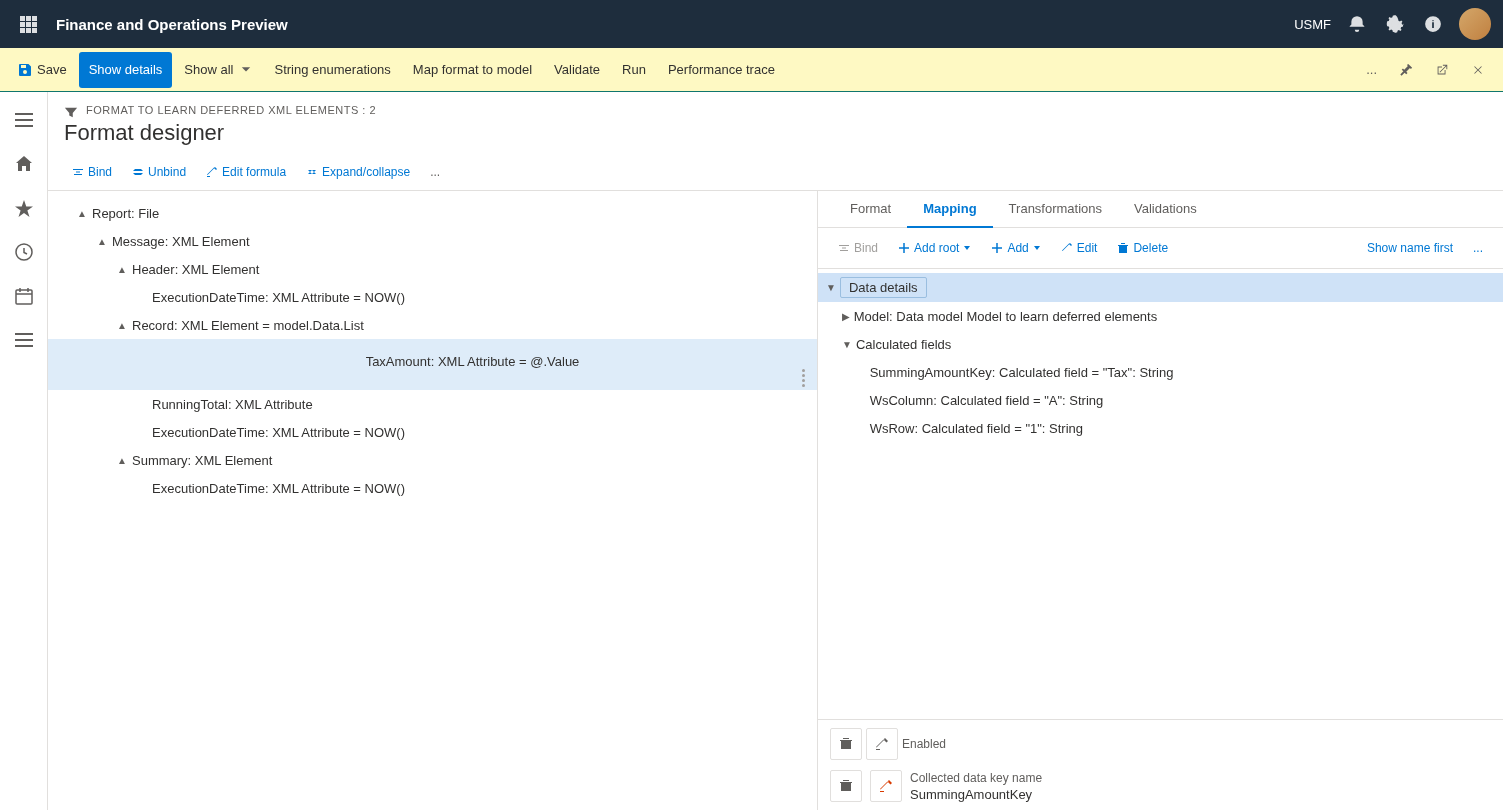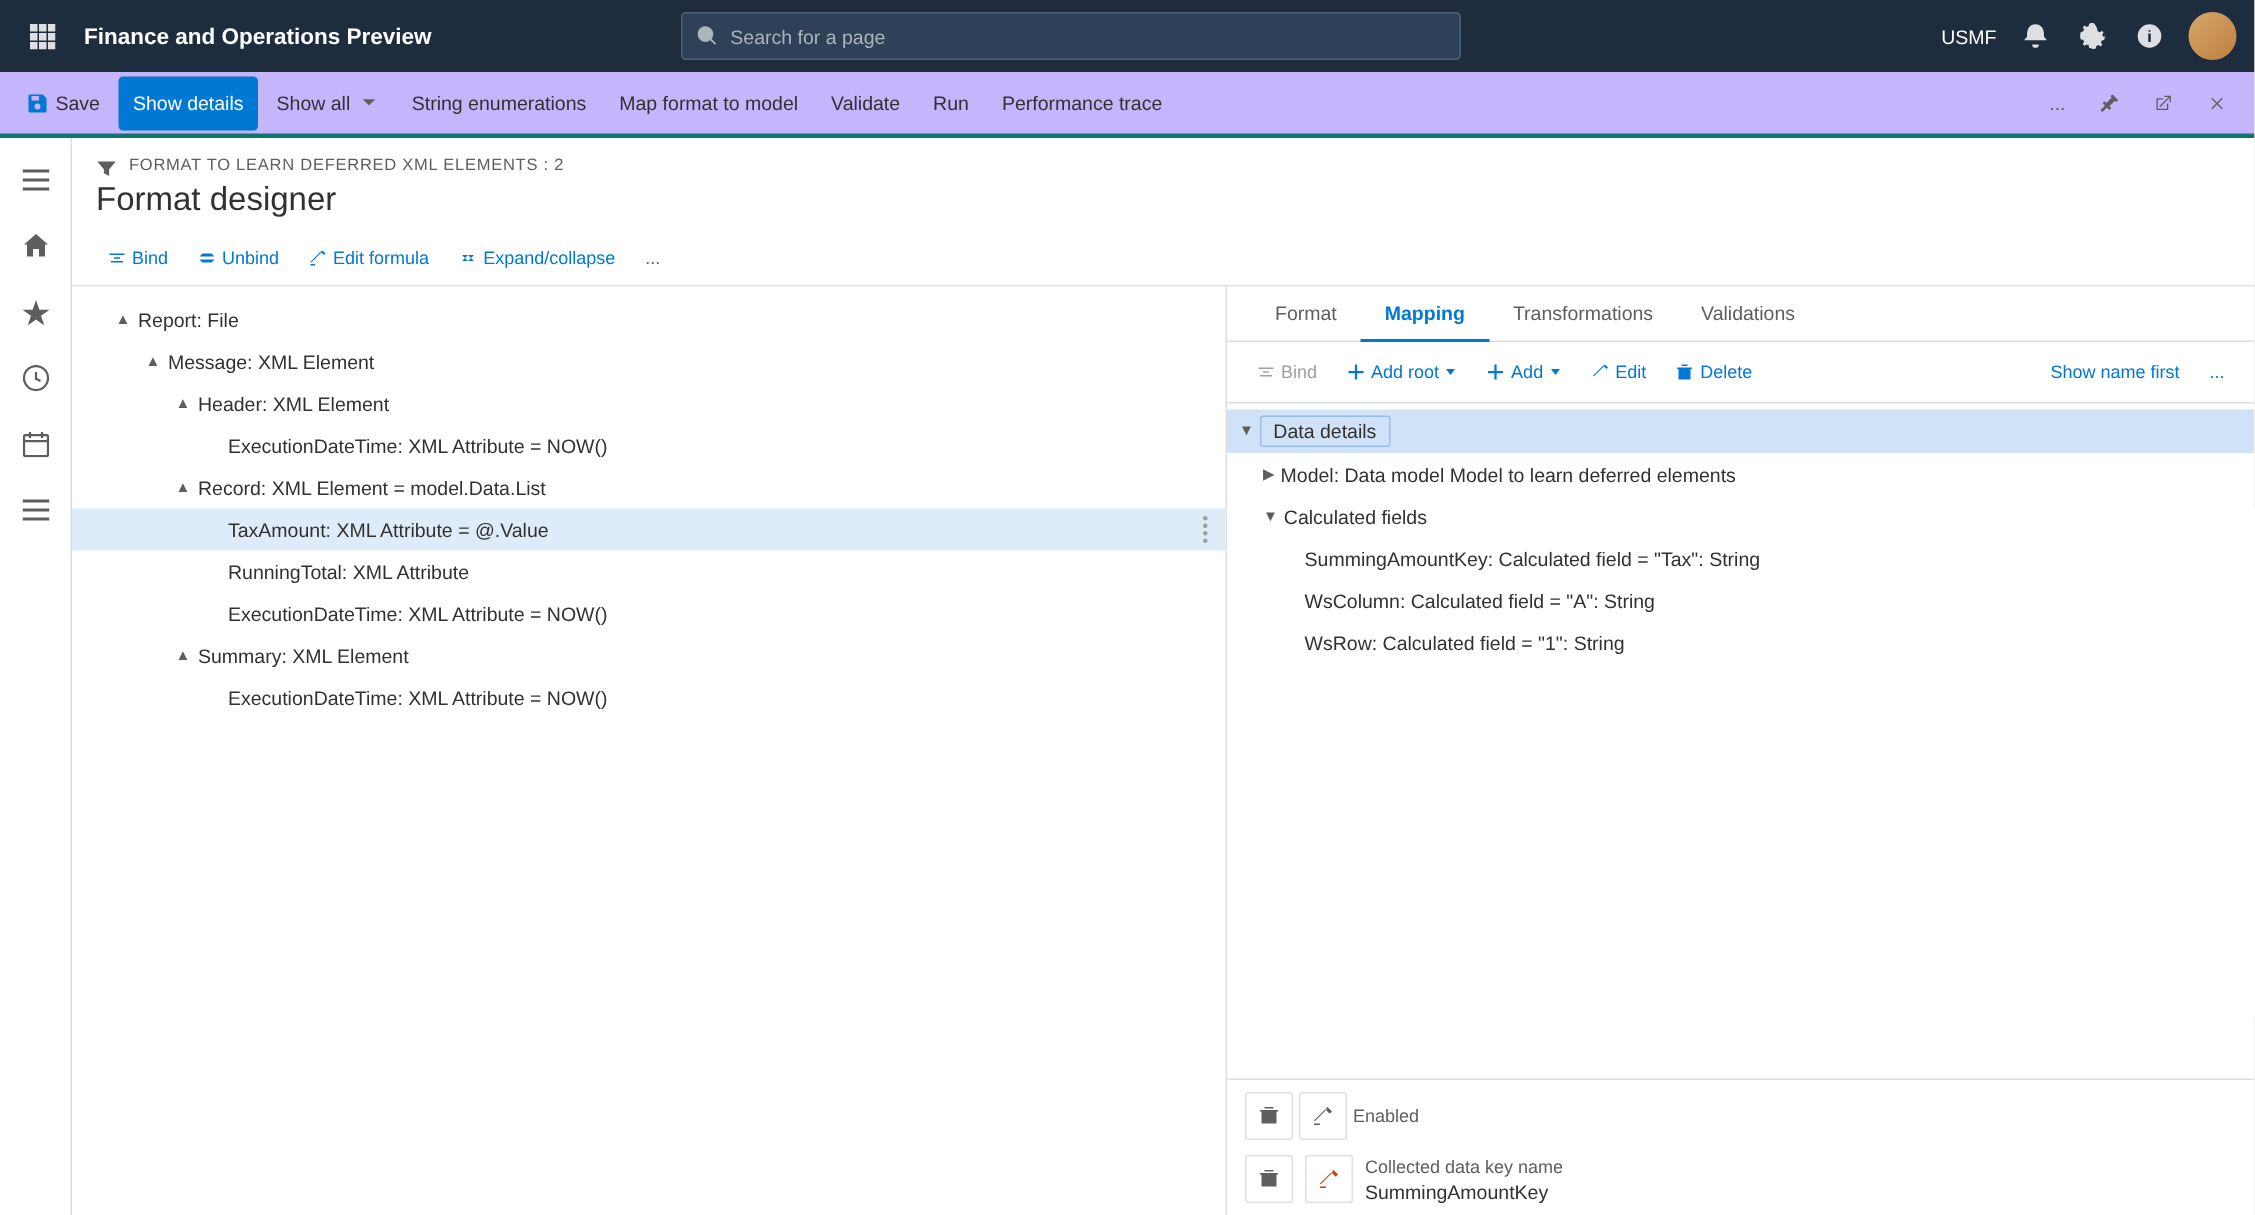--- a/index.html
+++ b/index.html
@@ -28,22 +28,22 @@
     }
     .top-bar-search input::placeholder { color: #aab4bc; }
     .top-bar-right { display: flex; align-items: center; gap: 14px; margin-left: auto; }
     .top-bar-user { font-size: 13px; color: #fff; }
     .top-bar-icon { width: 24px; height: 24px; display: flex; align-items: center; justify-content: center; cursor: pointer; opacity: 0.85; }
     .top-bar-icon svg { width: 18px; height: 18px; fill: #fff; }
     .avatar { width: 32px; height: 32px; border-radius: 50%; background: #c8a882; cursor: pointer; overflow: hidden; }
 
     
     .command-bar {
-      background: #c4b5fd;
-      border-bottom: 3px solid #0f766e;
+      background: #fef9c3;
+      border-bottom: 1px solid #0f766e;
       height: 44px;
       display: flex;
       align-items: center;
       padding: 0 8px;
       gap: 2px;
     }
     .cmd-btn {
       display: flex; align-items: center; gap: 5px; padding: 0 10px; height: 36px;
       border: none; background: transparent; cursor: pointer; font-size: 13px; color: #323130;
       border-radius: 3px; white-space: nowrap;
@@ -89,21 +89,21 @@
     .format-panel {
       width: 770px; overflow-y: auto; overflow-x: hidden; background: #fff;
       border-right: 1px solid #e1dfdd; padding: 8px 0;
     }
 
     
     .tree-item {
       display: flex; align-items: center; padding: 3px 8px; cursor: pointer;
       font-size: 13px; color: #323130; min-height: 28px;
     }
-    .tree-item.selected { background: #deecf9; }
+    .tree-item.selected { background: #deecf9; flex-direction: column; }
     .tree-indent-1 { padding-left: 28px; }
     .tree-indent-2 { padding-left: 48px; }
     .tree-indent-3 { padding-left: 68px; }
     .tree-indent-4 { padding-left: 88px; }
     .tree-toggle { width: 12px; height: 12px; display: inline-flex; align-items: center; justify-content: center; margin-right: 4px; font-size: 10px; color: #605e5c; }
     .tree-label { flex: 1; }
 
     
     .mapping-panel {
       flex: 1; background: #fff; display: flex; flex-direction: column; overflow: hidden;
@@ -180,26 +180,20 @@
         <rect x="13" y="1" width="5" height="5"></rect>
         <rect x="1" y="7" width="5" height="5"></rect>
         <rect x="7" y="7" width="5" height="5"></rect>
         <rect x="13" y="7" width="5" height="5"></rect>
         <rect x="1" y="13" width="5" height="5"></rect>
         <rect x="7" y="13" width="5" height="5"></rect>
         <rect x="13" y="13" width="5" height="5"></rect>
       </svg>
   </div>
   <span class="top-bar-title">Finance and Operations Preview</span>
-  <div class="top-bar-search">
-    <svg viewBox="0 0 16 16" style="width:14px;height:14px;fill:#aab4bc;flex-shrink:0;">
-        <path d="M6.5 11a4.5 4.5 0 1 1 0-9 4.5 4.5 0 0 1 0 9zm4.243-.757 3.5 3.5-1.014 1.014-3.5-3.5A6 6 0 1 1 10.743 10.243z"></path>
-      </svg>
-    <input type="text" placeholder="Search for a page" style="">
-  </div>
   <div class="top-bar-right">
     <span class="top-bar-user">USMF</span>
     <div class="top-bar-icon">
       <svg viewBox="0 0 16 16">
           <path d="M8 1a5 5 0 0 0-5 5v2.5L1.5 10v.5h13V10L13 8.5V6a5 5 0 0 0-5-5zm0 14a2 2 0 0 0 2-2H6a2 2 0 0 0 2 2z"></path>
         </svg>
     </div>
     <div class="top-bar-icon">
       <svg viewBox="0 0 16 16">
           <path d="M8 5a3 3 0 1 1 0 6A3 3 0 0 1 8 5zm7.69 3.68-.004.006-1.372-.24a6.5 6.5 0 0 0-.536-1.293l.814-1.136-.005-.005a7.97 7.97 0 0 0-1.11-1.11l-.005-.005-1.136.815a6.5 6.5 0 0 0-1.293-.536l-.24-1.372A8.03 8.03 0 0 0 8.68.31L8.674.306 8 .306l-.674.006-.006-.002a8.03 8.03 0 0 0-1.328.388l-.24 1.372a6.5 6.5 0 0 0-1.293.536L3.323 1.79l-.005.005a7.97 7.97 0 0 0-1.11 1.11l-.005.005.815 1.136a6.5 6.5 0 0 0-.536 1.293l-1.372.24-.004.006A8.03 8.03 0 0 0 .718 7.31L.714 7.316.714 8l.004.684.002.006a8.03 8.03 0 0 0 .388 1.328l1.372.24c.15.455.33.887.536 1.293l-.815 1.136.005.005c.327.4.699.772 1.11 1.11l.005.005 1.136-.815c.406.207.838.386 1.293.536l.24 1.372a8.03 8.03 0 0 0 1.328.388l.006.004L8 15.694l.684-.004.006-.002a8.03 8.03 0 0 0 1.328-.388l.24-1.372a6.5 6.5 0 0 0 1.293-.536l1.136.815.005-.005a7.97 7.97 0 0 0 1.11-1.11l.005-.005-.815-1.136c.207-.406.386-.838.536-1.293l1.372-.24.004-.006A8.03 8.03 0 0 0 15.282 8.69L15.286 8.684 15.286 8l-.004-.684-.002-.006a8.03 8.03 0 0 0-.39-1.332zM8 11a3 3 0 1 1 0-6 3 3 0 0 1 0 6z"></path>

